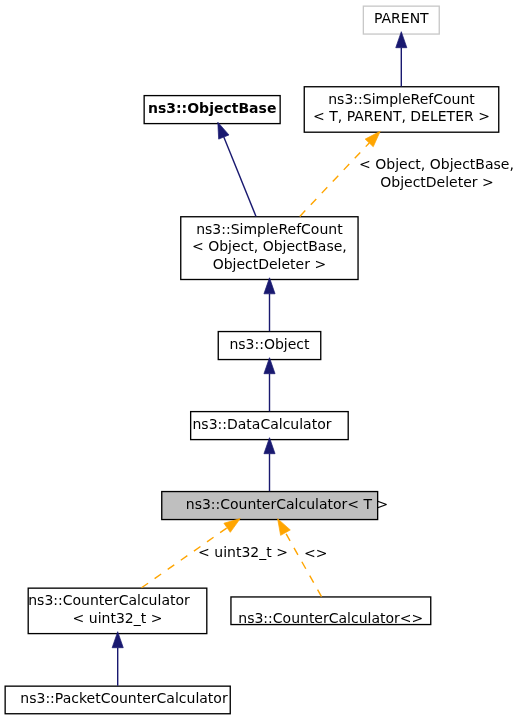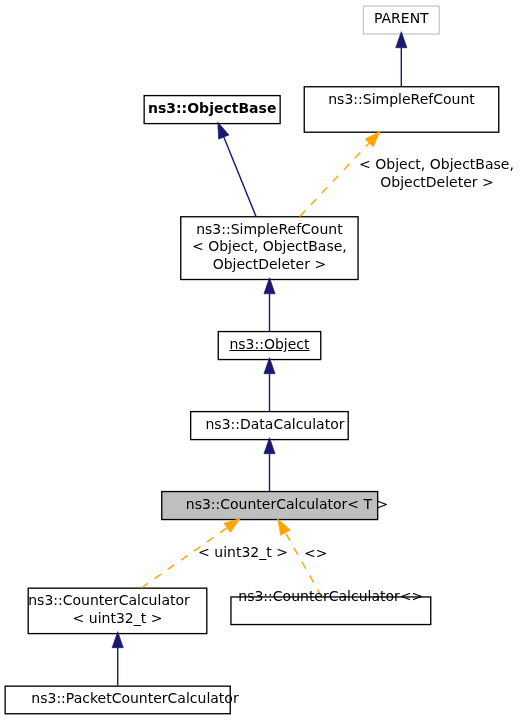--- a/index.html
+++ b/index.html
@@ -63,28 +63,29 @@
           <path d="M 277.6 518.7 L 290.2903092334228 529.9142120347399 L 280.62013356307546 535.3637718797752 Z" fill="#ffa500" stroke="#ffa500" stroke-width="0.7" stroke-linejoin="miter"></path>
         </g>
         <g>
           <line x1="117.7" y1="685.8" x2="117.7" y2="647.7" stroke="#191970" stroke-width="1.4"></line>
           <path d="M 117.7 631.7 L 123.25 647.7 L 112.15 647.7 Z" fill="#191970" stroke="#191970" stroke-width="0.7" stroke-linejoin="miter"></path>
         </g>
       </g>
   </svg>
 <div class="tline" style="left: 401.3px; top: 11.25px;">PARENT</div>
     <div class="tline" style="left: 401.5px; top: 92.05px;">ns3::SimpleRefCount</div>
+    <div class="tline" style="left: 401.5px; top: 109.35px;">&lt; T, PARENT, DELETER &gt;</div>
     <div class="tline" style="left: 212.2px; top: 101.15px; font-weight: bold;">ns3::ObjectBase</div>
     <div class="tline" style="left: 269.4px; top: 222.15px;">ns3::SimpleRefCount</div>
     <div class="tline" style="left: 269.4px; top: 239.45px;">&lt; Object, ObjectBase,</div>
     <div class="tline" style="left: 269.4px; top: 256.85px;">ObjectDeleter &gt;</div>
-    <div class="tline" style="left: 269.5px; top: 337.05px; text-decoration: underline;">ns3::Object</div>
-    <div class="tline" style="left: 275px; top: 417.15px;">ns3::DataCalculator</div>
+    <div class="tline" style="left: 269.5px; top: 337.05px;">ns3::Object</div>
+    <div class="tline" style="left: 262px; top: 417.15px;">ns3::DataCalculator</div>
     <div class="tline" style="left: 287px; top: 497.05px;">ns3::CounterCalculator&lt; T &gt;</div>
     <div class="tline" style="left: 109px; top: 593.35px;">ns3::CounterCalculator</div>
     <div class="tline" style="left: 117.5px; top: 610.75px;">&lt; uint32_t &gt;</div>
-    <div class="tline" style="left: 330.8px; top: 589px;">ns3::CounterCalculator&lt;&gt;</div>
-    <div class="tline" style="left: 135px; top: 691.45px;">ns3::PacketCounterCalculator</div>
+    <div class="tline" style="left: 330.8px; top: 611px;">ns3::CounterCalculator&lt;&gt;</div>
+    <div class="tline" style="left: 124px; top: 691.45px;">ns3::PacketCounterCalculator</div>
     <div class="tline" style="left: 436.5px; top: 156.75px;">&lt; Object, ObjectBase,</div>
     <div class="tline" style="left: 437px; top: 175.05px;">ObjectDeleter &gt;</div>
     <div class="tline" style="left: 243px; top: 545.05px;">&lt; uint32_t &gt;</div>
     <div class="tline" style="left: 315.8px; top: 545.75px;">&lt;&gt;</div>
   </div>
 
 </body></html>

